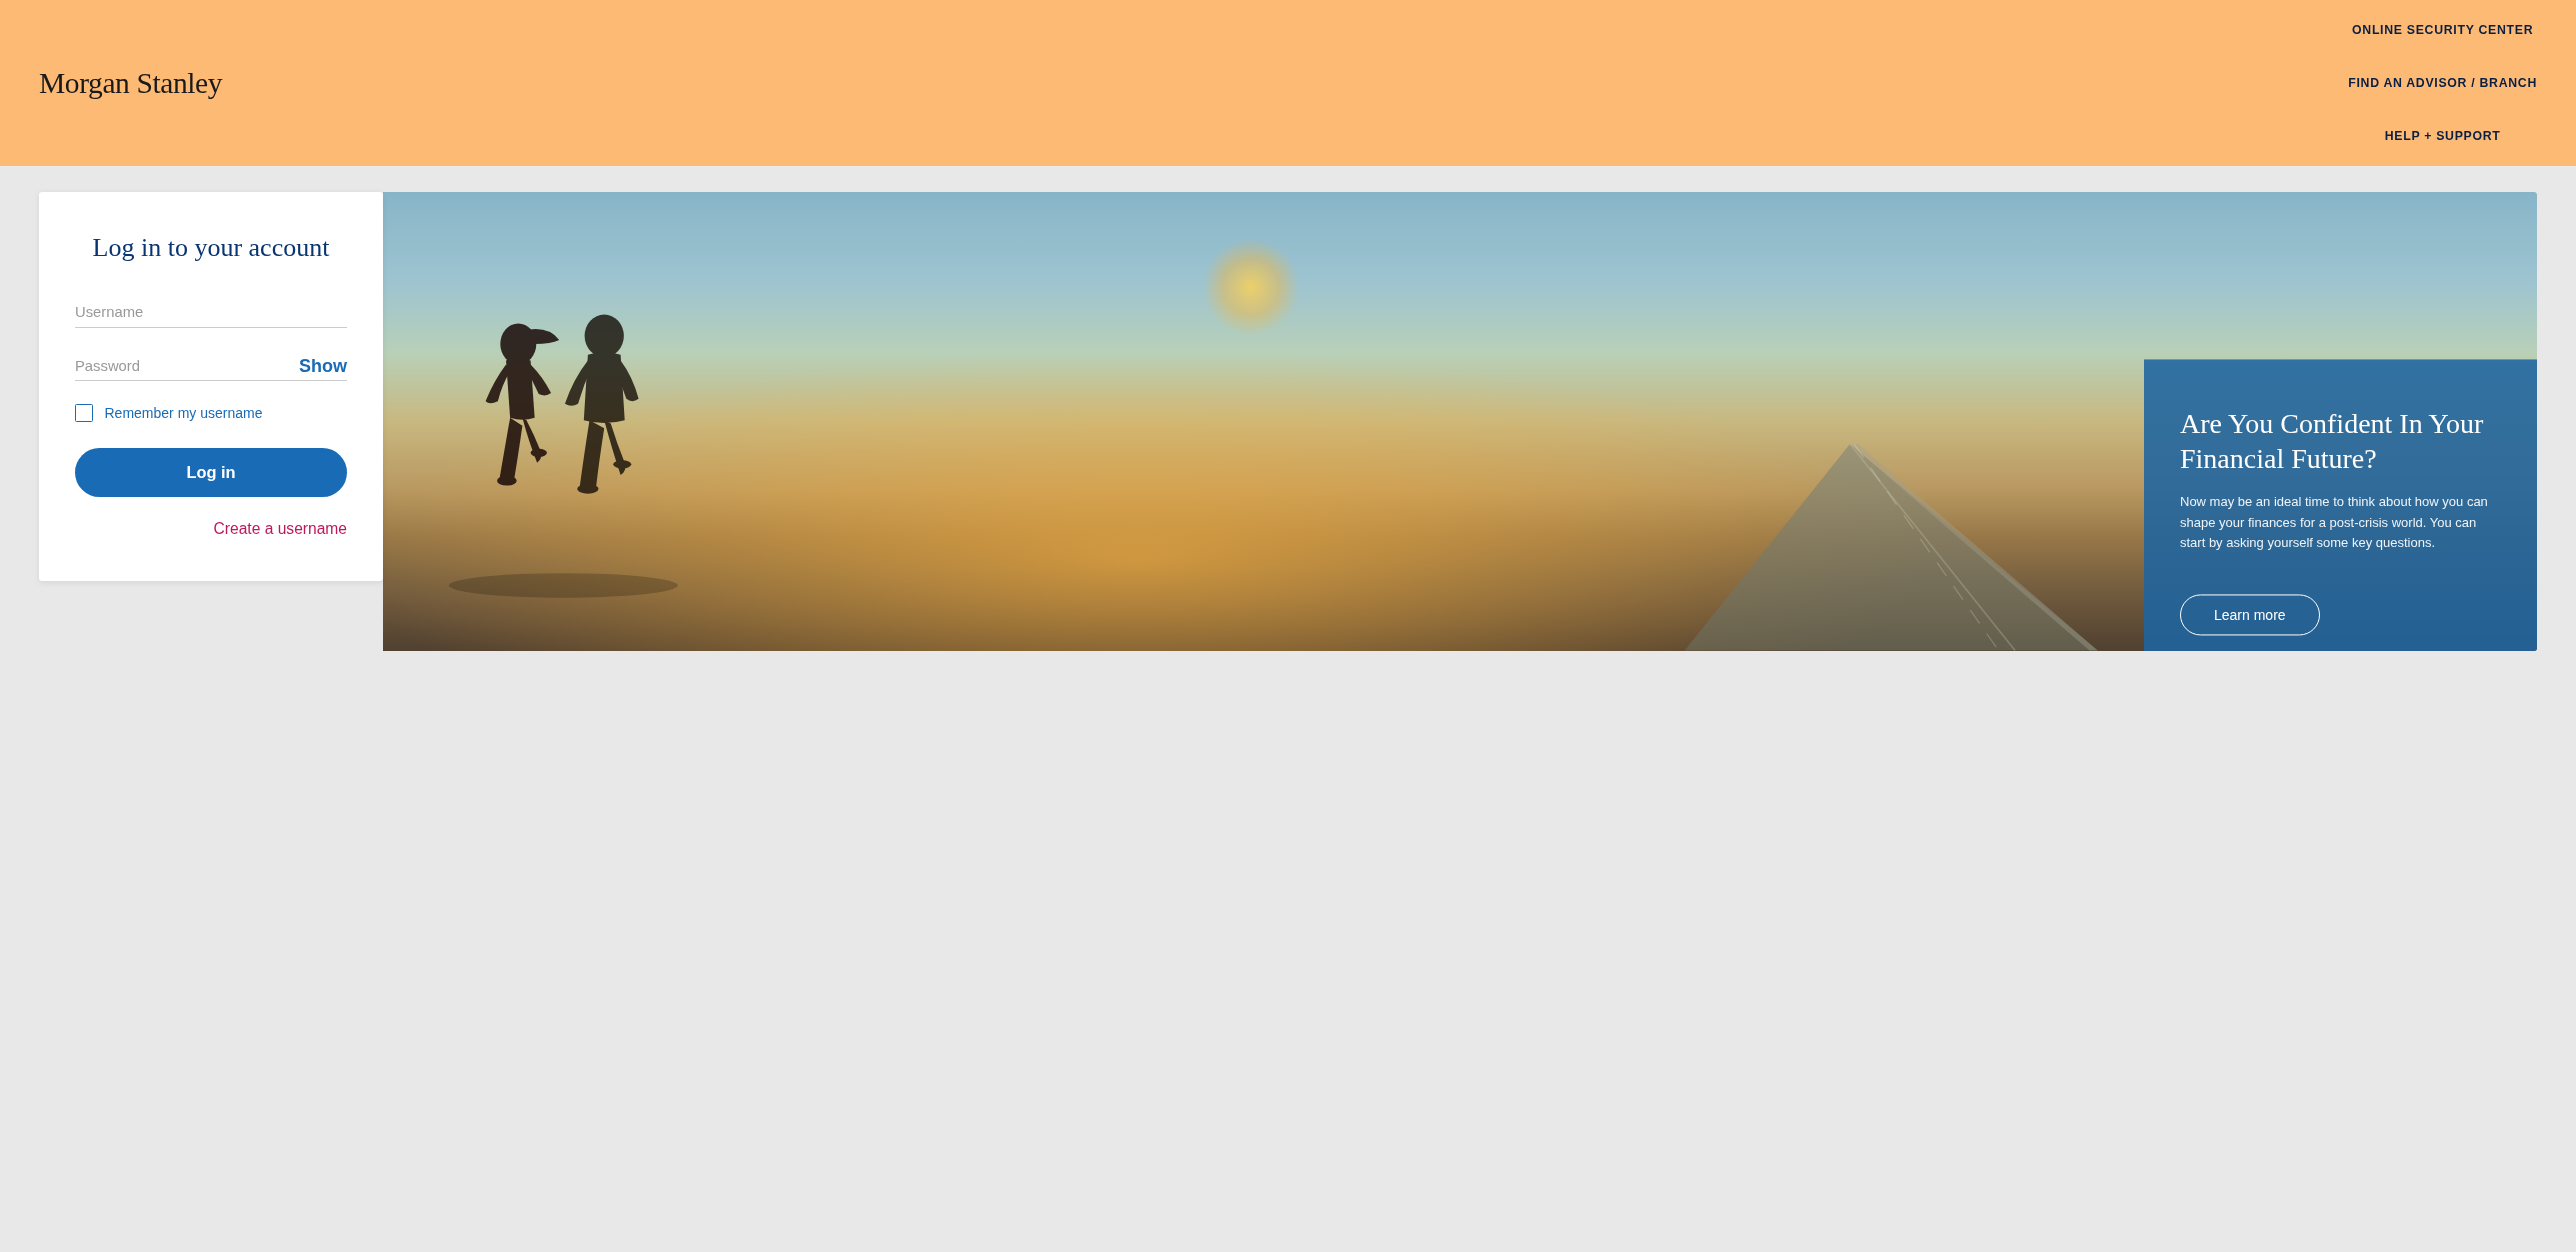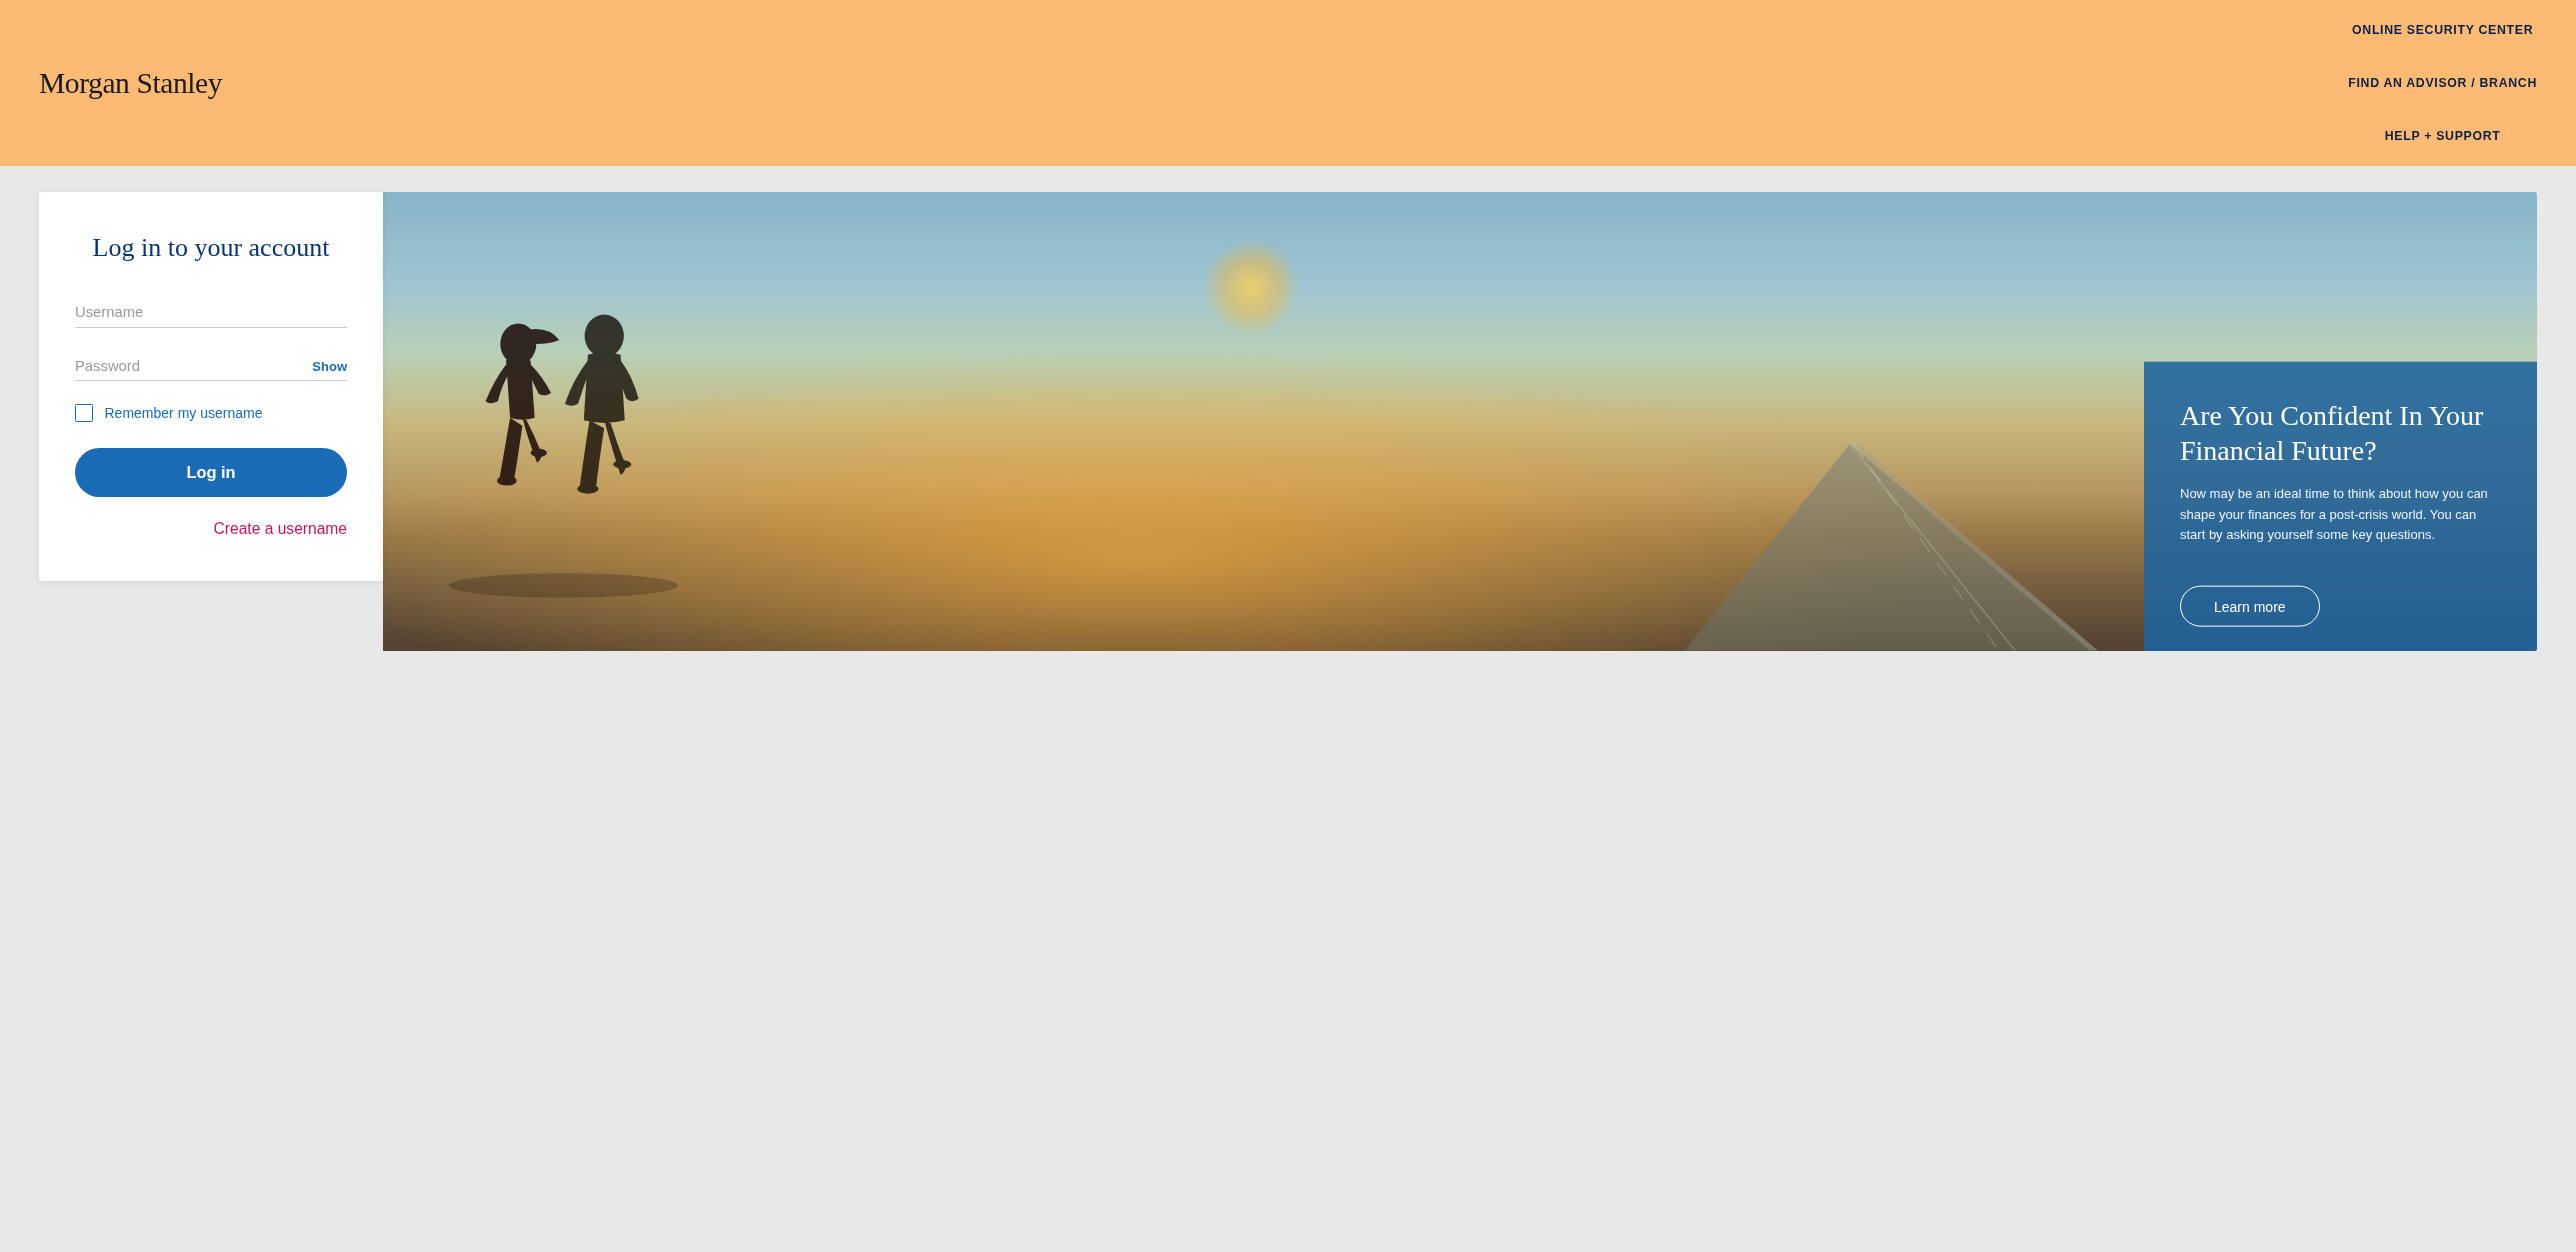--- a/index.html
+++ b/index.html
@@ -102,21 +102,21 @@
     .form-input::placeholder {
       color: #999999;
     }
 
     .show-btn {
       position: absolute;
       right: 0;
       top: 50%;
       transform: translateY(-50%);
       color: #1a6bb5;
-      font-size: 13px;
+      font-size: 18px;
       font-weight: 600;
       cursor: pointer;
       background: none;
       border: none;
       font-family: Arial, sans-serif;
     }
 
     .remember-wrapper {
       display: flex;
       align-items: center;
@@ -200,21 +200,21 @@
     }
 
     
     .info-overlay {
       position: absolute;
       right: 0;
       top: 50%;
       transform: translateY(-20%);
       width: 393px;
       background: rgba(30, 100, 160, 0.88);
-      padding: 36px 36px 36px 36px;
+      padding: 47px 36px 36px 36px;
       color: white;
     }
 
     .info-title {
       font-size: 28px;
       font-weight: 300;
       font-family: 'Georgia', serif;
       line-height: 1.25;
       margin-bottom: 16.4px;
     }

